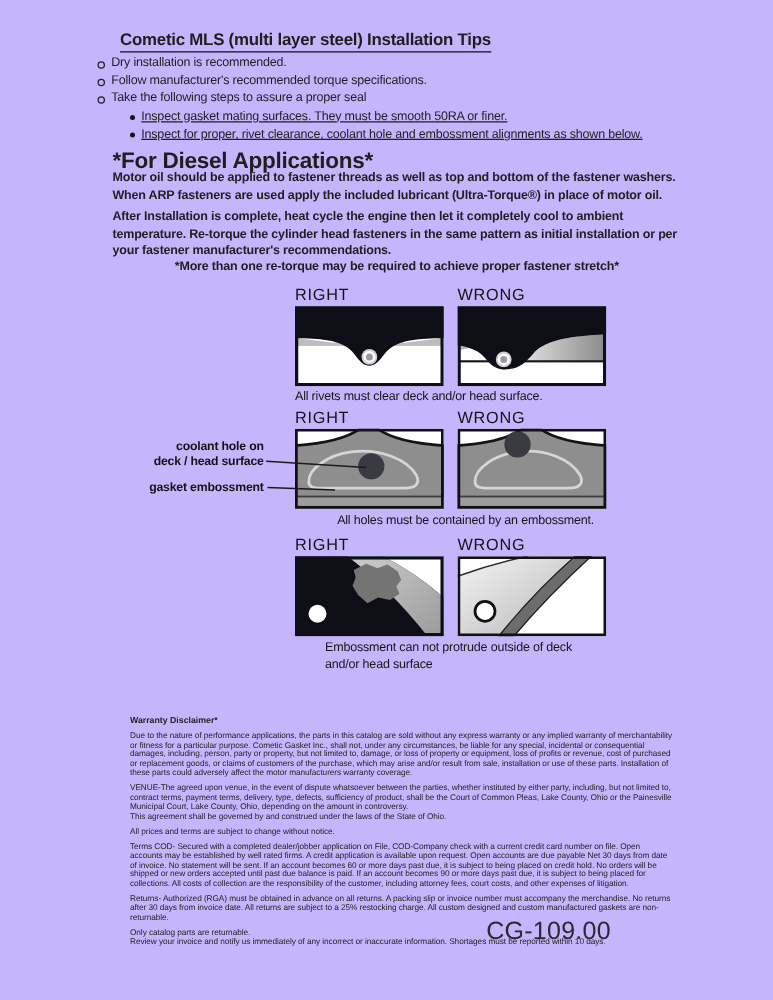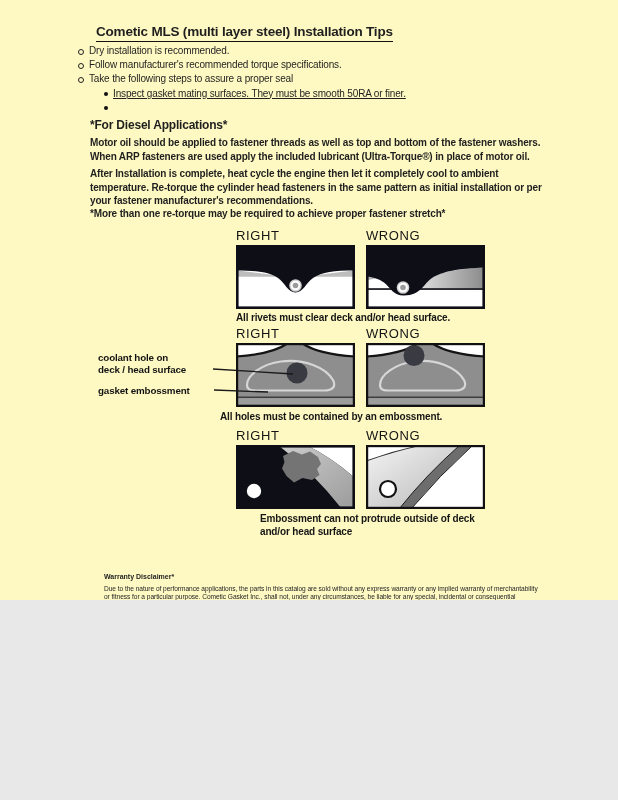--- a/index.html
+++ b/index.html
@@ -1,41 +1,41 @@
 <!DOCTYPE html>
 <html><head>
 <meta charset="utf-8">
 <style>
   html,body{margin:0;padding:0;background:#e8e8e8;}
-  #page{position:relative;width:618px;height:600px;background:#fef9c3;overflow:hidden;
+  #page{position:relative;width:618px;height:800px;background:#c4b5fd;overflow:hidden;
         font-family:"Liberation Sans","DejaVu Sans",sans-serif;color:#1f1f1f;}
 
   
   .title{position:absolute;left:96px;top:24px;font-size:13.5px;font-weight:bold;
          letter-spacing:-0.2px;border-bottom:1.6px solid #111;padding-bottom:2px;}
 
   
   .tips{position:absolute;left:78px;top:44px;width:480px;font-size:10px;letter-spacing:-0.15px;}
   .tip-row{position:relative;line-height:14.2px;padding-left:11px;}
   .tip-row .ob{position:absolute;left:0;top:4.6px;width:4px;height:4px;border:1px solid #222;
                border-radius:50%;display:block;}
   .sub-row{position:relative;line-height:14.2px;padding-left:35px;text-decoration:underline;}
   .sub-row .fb{position:absolute;left:26px;top:5px;width:4.4px;height:4.4px;background:#111;
                border-radius:50%;display:block;}
 
   
-  .diesel-h{position:absolute;left:90px;top:118px;font-size:12px;font-weight:bold;letter-spacing:-0.2px;}
+  .diesel-h{position:absolute;left:90px;top:118px;font-size:18px;font-weight:bold;letter-spacing:-0.2px;}
   .para{position:absolute;left:90px;width:455px;font-size:10px;line-height:13.6px;letter-spacing:-0.15px;font-weight:bold;}
-  .p1{top:136px;} .p2{top:167px;} .note{top:207px;}
+  .p1{top:136px;} .p2{top:167px;} .note{top:207px;text-align:center;}
 
   
   .fig-label{position:absolute;width:119px;text-align:left;font-size:13px;letter-spacing:0.6px;color:#141414;}
   .panel{position:absolute;width:119px;height:64px;}
-  .cap{position:absolute;font-weight:bold;font-size:10px;letter-spacing:-0.15px;color:#161616;line-height:12.5px;}
-  .callout{position:absolute;left:98px;width:113px;text-align:left;font-weight:bold;
+  .cap{position:absolute;font-weight:normal;font-size:10px;letter-spacing:-0.15px;color:#161616;line-height:12.5px;}
+  .callout{position:absolute;left:98px;width:113px;text-align:right;font-weight:bold;
            font-size:9.8px;line-height:11.5px;letter-spacing:-0.15px;color:#141414;}
 
   
   .legal{position:absolute;left:104px;top:573px;width:434px;color:#242424;}
   .legal h5{margin:0 0 5px 0;font-size:7px;letter-spacing:0;}
   .tny{margin:0;font-size:6.6px;line-height:7.5px;letter-spacing:-0.05px;}
   .mt{margin-top:4.5px;}
 
   .pagecode{position:absolute;left:389px;top:734px;font-size:20px;color:#2e2a2a;letter-spacing:0.2px;}
 </style>
@@ -58,20 +58,21 @@
     <div class="tip-row">
       <span class="ob"></span>
       <span>Take the following steps to assure a proper seal</span>
     </div>
     <div class="sub-row">
       <span class="fb"></span>
       <span>Inspect gasket mating surfaces.  They must be smooth 50RA or finer.</span>
     </div>
     <div class="sub-row">
       <span class="fb"></span>
+      <span>Inspect for proper, rivet clearance, coolant hole and embossment alignments as shown below.</span>
     </div>
   </div>
 
   <div class="diesel-h">*For Diesel Applications*</div>
   <div class="para p1">Motor oil should be applied to fastener threads as well as top and bottom of the fastener washers. When ARP fasteners are used apply the included lubricant (Ultra-Torque®) in place of motor oil.</div>
   <div class="para p2">After Installation is complete, heat cycle the engine then let it completely cool to ambient temperature. Re-torque the cylinder head fasteners in the same pattern as initial installation or per your fastener manufacturer's recommendations.</div>
   <div class="para note">*More than one re-torque may be required to achieve proper fastener stretch*</div>
 
   <div class="fig-label" style="left:236px;top:228px;">RIGHT</div>
   <div class="fig-label" style="left:366px;top:228px;">WRONG</div>
@@ -137,21 +138,21 @@
     <path d="M14,42 C14,32 29,21 48,18.5 C70,15.5 91,24.5 98,37 C101,43 98.5,47.5 89,47.5 L24,47.5 C17,47.5 14,46.5 14,42 Z" fill="none" stroke="#d6d6d6" stroke-width="2.2"></path>
     <circle cx="48" cy="12.5" r="10.5" fill="#3a3a42"></circle>
     <rect x="1.1" y="1.1" width="116.8" height="61.8" fill="none" stroke="#111111" stroke-width="2.2"></rect>
   </svg>
 
   <svg style="position:absolute;left:100px;top:350px;width:250px;height:55px;" viewBox="0 0 250 55">
     <line x1="113" y1="19" x2="193" y2="24" stroke="#1a1a1a" stroke-width="1.3"></line>
     <line x1="114" y1="40" x2="168" y2="42" stroke="#1a1a1a" stroke-width="1.3"></line>
   </svg>
 
-  <div class="cap" style="left:220px;top:411px;width:249px;">All holes must be contained by an embossment.</div>
+  <div class="cap" style="left:248px;top:411px;width:249px;text-align:center;">All holes must be contained by an embossment.</div>
 
   <div class="fig-label" style="left:236px;top:428px;">RIGHT</div>
   <div class="fig-label" style="left:366px;top:428px;">WRONG</div>
 
   <svg class="panel" style="left:236px;top:445px;" viewBox="0 0 119 64">
     <defs>
       <linearGradient id="g3r" x1="0" y1="0" x2="1" y2="1">
         <stop offset="0" stop-color="#cdcdcd"></stop>
           <stop offset="1" stop-color="#9b9b9b"></stop>
       </linearGradient>

